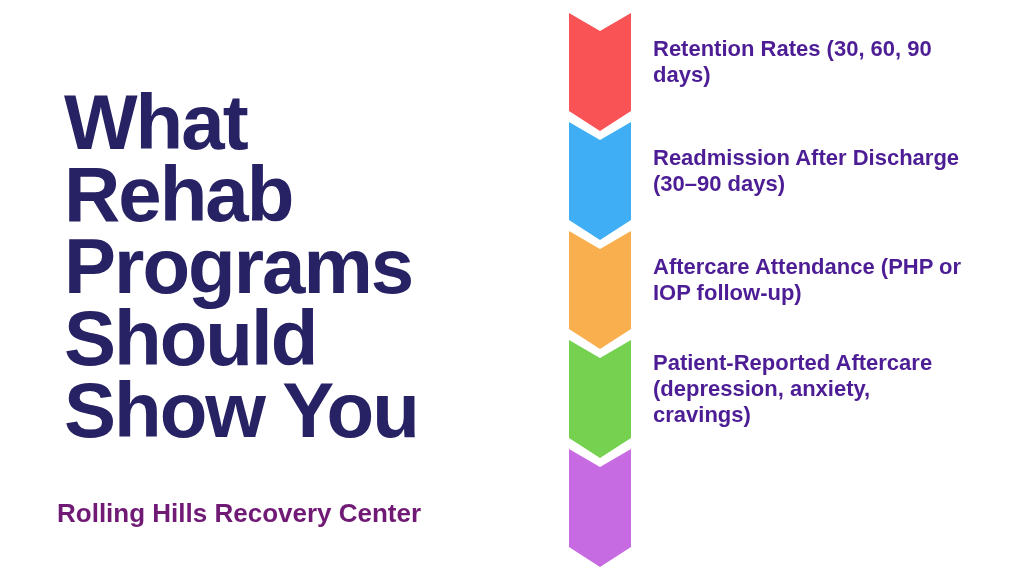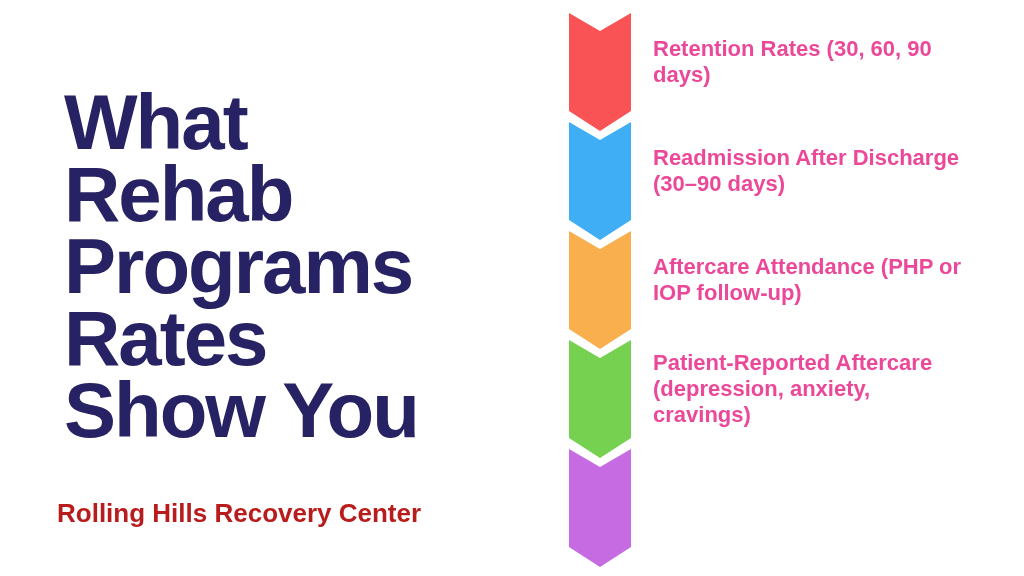--- a/index.html
+++ b/index.html
@@ -31,21 +31,21 @@
     letter-spacing: -2px;
     white-space: nowrap;
   }
   .subtitle {
     position: absolute;
     left: 57px;
     top: 498px;
     font-size: 26px;
     line-height: 30px;
     font-weight: 700;
-    color: #b91c1c;
+    color: #701a75;
     white-space: nowrap;
   }
 
   
   .chevron-column {
     position: absolute;
     left: 569px;
     top: 13px;
     width: 62px;
   }
@@ -72,34 +72,34 @@
     height: 98px;
     display: flex;
     flex-direction: column;
     justify-content: center;
   }
   .label-line {
     display: block;
     font-size: 22px;
     line-height: 26px;
     font-weight: 700;
-    color: #ec4899;
+    color: #4c1d95;
     white-space: nowrap;
   }
 </style>
 </head>
 <body>
 
 <div class="canvas">
 
   <div class="title-block">
     <span class="title-line">What</span>
     <span class="title-line">Rehab</span>
     <span class="title-line">Programs</span>
-    <span class="title-line">Rates</span>
+    <span class="title-line">Should</span>
     <span class="title-line">Show You</span>
   </div>
 
   <div class="subtitle">Rolling Hills Recovery Center</div>
 
   <div class="chevron-column">
     <div class="chevron" style="background-color: rgb(249, 83, 85);"></div>
     <div class="chevron" style="background-color: rgb(63, 174, 245);"></div>
     <div class="chevron" style="background-color: rgb(249, 175, 77);"></div>
     <div class="chevron" style="background-color: rgb(117, 209, 79);"></div>

